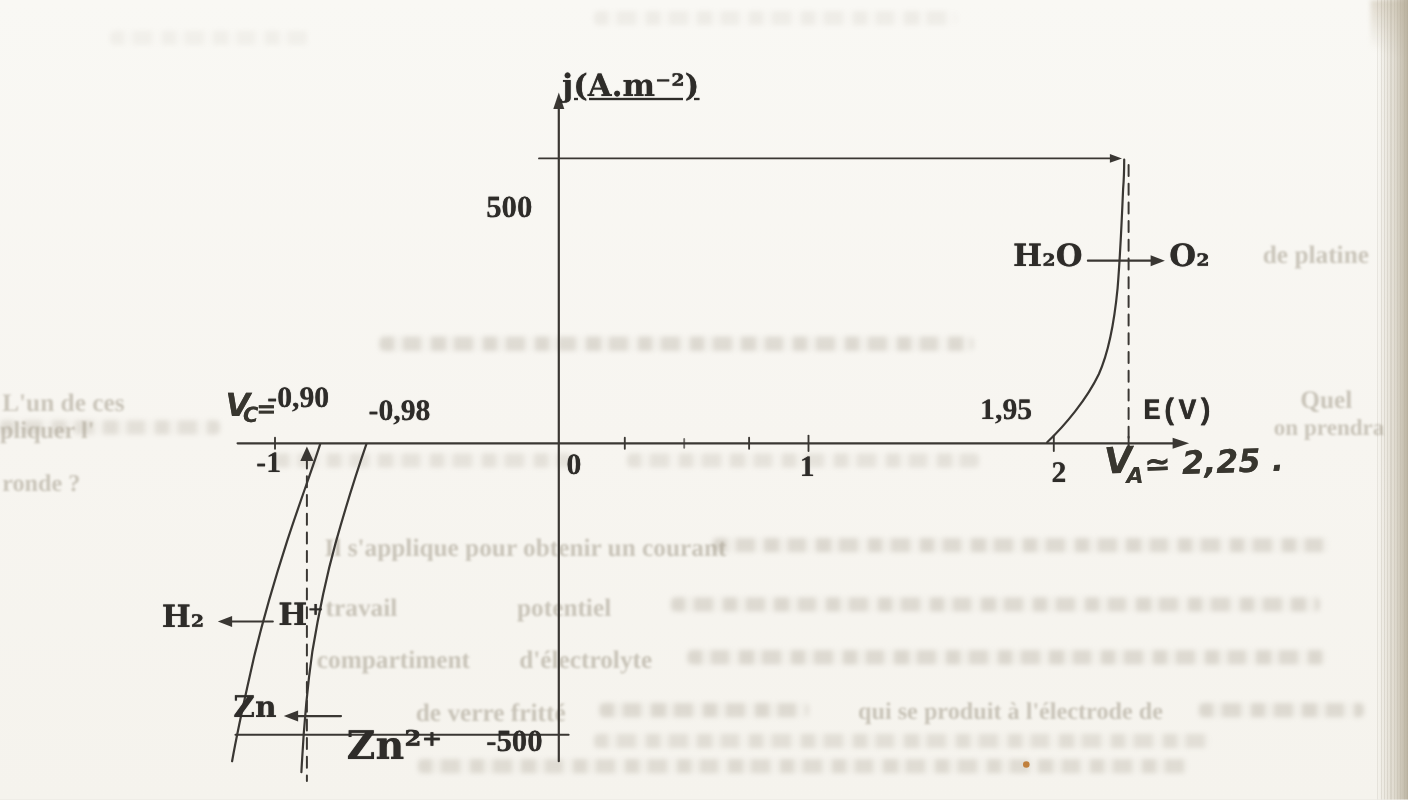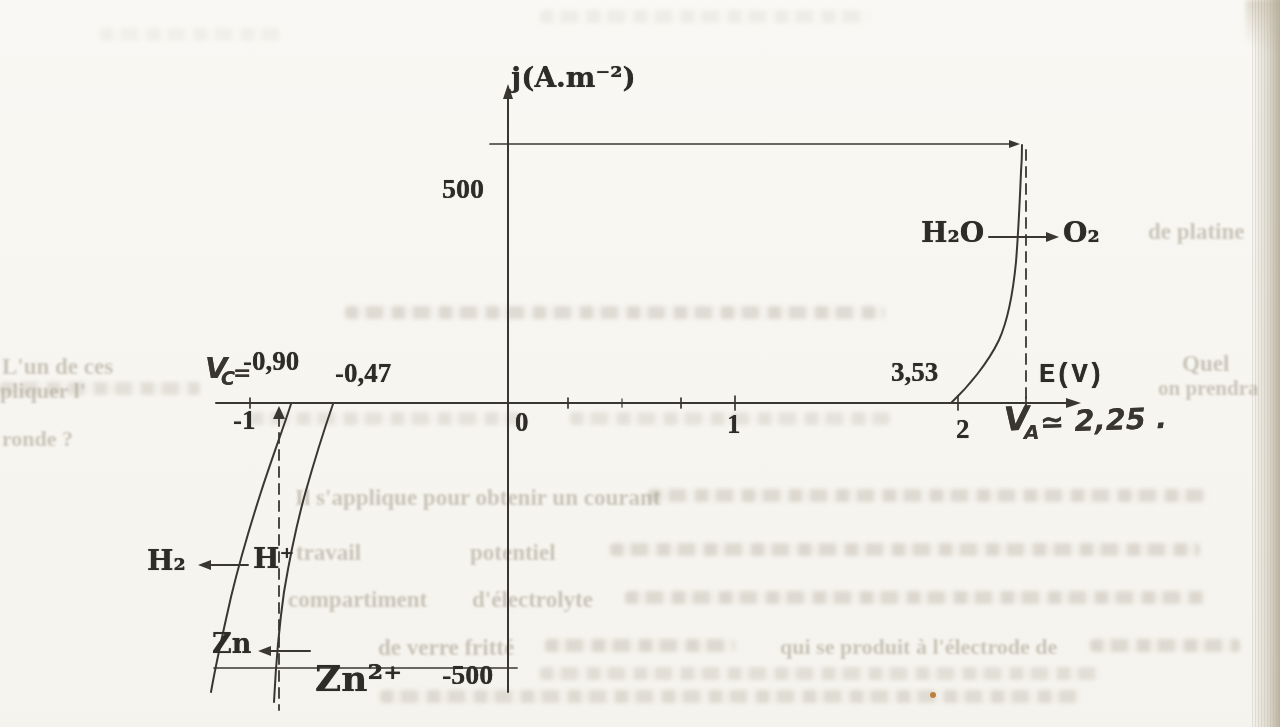--- a/index.html
+++ b/index.html
@@ -97,35 +97,35 @@
     <line x1="989" y1="237" x2="1049" y2="237"></line>
     <polygon points="1046,232 1059,237 1046,242" fill="#3a3733" stroke="none"></polygon>
 
     <line x1="248" y1="565" x2="208" y2="565"></line>
     <polygon points="211,560 198,565 211,570" fill="#3a3733" stroke="none"></polygon>
 
     <line x1="310" y1="651" x2="268" y2="651"></line>
     <polygon points="271,646 258,651 271,656" fill="#3a3733" stroke="none"></polygon>
   </svg>
 
-  <span class="lbl chem" style="left:511px;top:64px;font-size:28px;">j(A.m⁻²)</span>
+  <span class="lbl chem" style="left:511px;top:64px;font-size:28px;text-decoration:underline;">j(A.m⁻²)</span>
   <span class="lbl" style="left:442px;top:127px;font-size:28px;margin-top:48px;">500</span>
   <span class="lbl" style="left:442px;top:651px;font-size:28px;margin-top:10px;">-500</span>
   <span class="lbl" style="left:1039px;top:362px;font-size:27px;font-family:Liberation Mono, monospace;">E(V)</span>
   <span class="lbl" style="left:233px;top:407px;font-size:27px;">-1</span>
   <span class="lbl" style="left:515px;top:409px;font-size:27px;">0</span>
   <span class="lbl" style="left:727px;top:411px;font-size:27px;">1</span>
   <span class="lbl" style="left:956px;top:416px;font-size:27px;">2</span>
-  <span class="lbl" style="left:891px;top:359px;font-size:27px;">3,53</span>
+  <span class="lbl" style="left:891px;top:359px;font-size:27px;">1,95</span>
 
   <span class="lbl hand" style="left:205px;top:354px;font-size:29px;">V</span>
   <span class="lbl hand" style="left:221px;top:369px;font-size:19px;">C</span>
   <span class="lbl hand" style="left:233px;top:362px;font-size:22px;">=</span>
   <span class="lbl" style="left:243px;top:348px;font-size:27px;">-0,90</span>
-  <span class="lbl" style="left:335px;top:360px;font-size:27px;">-0,47</span>
+  <span class="lbl" style="left:335px;top:360px;font-size:27px;">-0,98</span>
 
   <span class="lbl hand" style="left:1004px;top:402px;font-size:33px;transform:rotate(-3deg);">V</span>
   <span class="lbl hand" style="left:1024px;top:422px;font-size:20px;">A</span>
   <span class="lbl hand" style="left:1040px;top:406px;font-size:29px;transform:rotate(-2deg);">≃ 2,25 .</span>
 
   <span class="lbl chem" style="left:921px;top:219px;font-size:28px;">H₂O</span>
   <span class="lbl chem" style="left:1063px;top:219px;font-size:28px;">O₂</span>
   <span class="lbl chem" style="left:147px;top:547px;font-size:28px;">H₂</span>
   <span class="lbl chem" style="left:253px;top:545px;font-size:28px;">H⁺</span>
   <span class="lbl chem" style="left:212px;top:630px;font-size:27px;">Zn</span>

